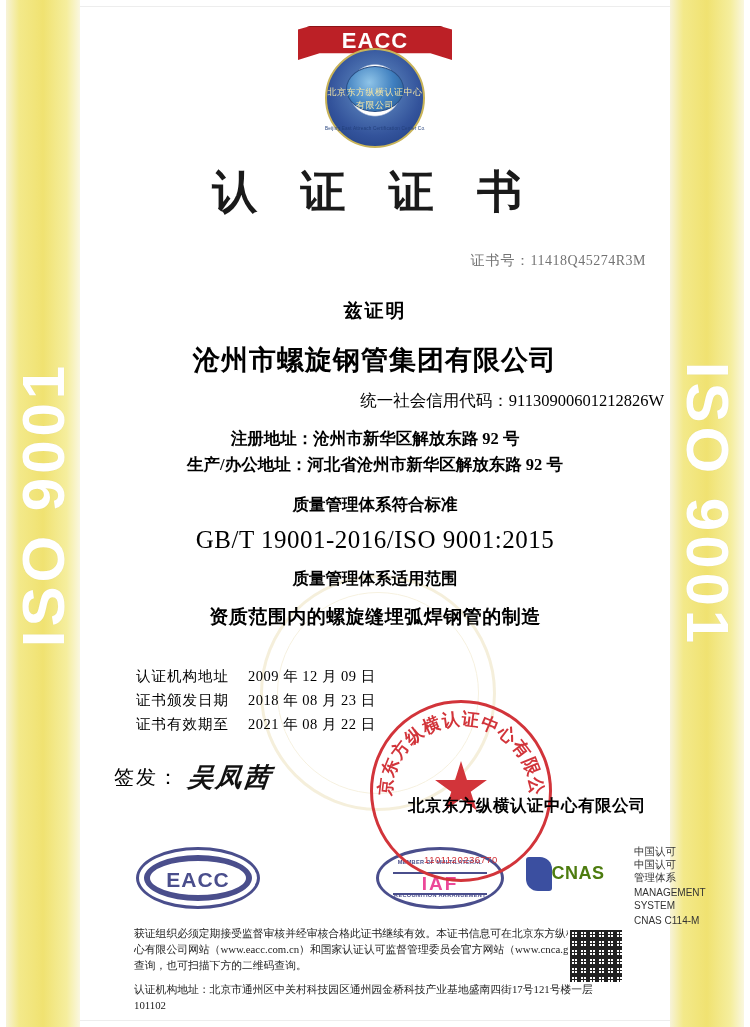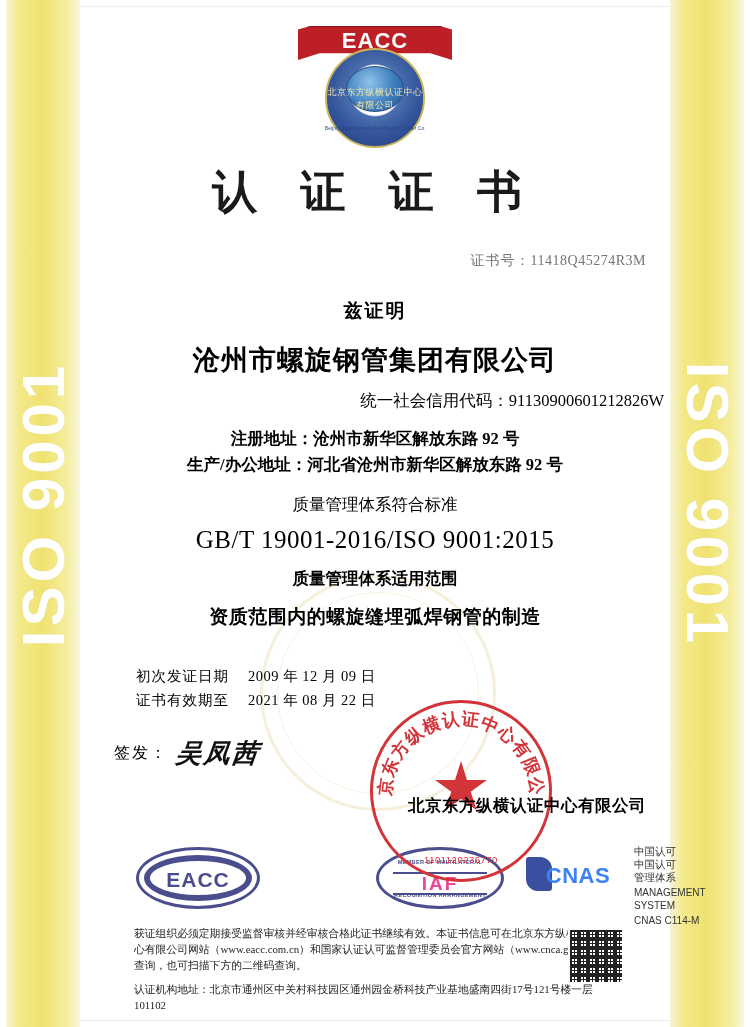--- a/index.html
+++ b/index.html
@@ -229,21 +229,21 @@
     font-size: 16.5px;
     font-weight: bold;
     line-height: 26px;
     position: relative;
     z-index: 2;
   }
   .std-label {
     margin-top: 16px;
     text-align: center;
     font-size: 16.5px;
-    font-weight: normal;
+    font-weight: bold;
     position: relative;
     z-index: 2;
   }
   .standard {
     margin-top: 10px;
     text-align: center;
     font-size: 25px;
     letter-spacing: 0.5px;
     position: relative;
     z-index: 2;
@@ -281,21 +281,21 @@
 
   
   .sign-row {
     margin-top: 24px;
     margin-left: 28px;
     position: relative;
     z-index: 2;
     height: 44px;
   }
   .sign-label {
-    font-size: 16px;
+    font-size: 20px;
     letter-spacing: 2px;
     display: inline-block;
     vertical-align: middle;
   }
   .sign-name {
     display: inline-block;
     vertical-align: middle;
     margin-left: 8px;
     font-size: 26px;
     font-family: "Liberation Serif", serif;
@@ -448,24 +448,24 @@
     left: 0; top: 6px;
     width: 26px; height: 34px;
     background: #3b4fa0;
     border-radius: 3px 12px 3px 12px;
   }
   .logo-cnas .name {
     position: absolute;
     left: 0; top: 12px;
     width: 104px;
     text-align: center;
-    color: #3b82f6;
-    font-family: "Liberation Sans", sans-serif;
-    font-weight: bold;
-    font-size: 22px;
+    color: #4d7c0f;
+    font-family: "Liberation Sans", sans-serif;
+    font-weight: bold;
+    font-size: 18px;
     letter-spacing: 0.5px;
   }
   .cnas-text {
     position: absolute;
     left: 548px;
     top: 0px;
     font-family: "Liberation Sans", sans-serif;
     font-size: 10.5px;
     color: #333;
     line-height: 13px;
@@ -544,21 +544,24 @@
     </div>
 
     <div class="std-label">质量管理体系符合标准</div>
     <div class="standard">GB/T 19001-2016/ISO 9001:2015</div>
 
     <div class="scope-label">质量管理体系适用范围</div>
     <div class="scope">资质范围内的螺旋缝埋弧焊钢管的制造</div>
 
     <div class="dates">
       <div class="row">
-        <span class="dlabel">初次发证日期</span><span class="dval">2009 年 12 月 09 日</span>
+        <span class="dlabel">认证机构地址</span><span class="dval">2009 年 12 月 09 日</span>
+      </div>
+      <div class="row">
+        <span class="dlabel">证书颁发日期</span><span class="dval">2018 年 08 月 23 日</span>
       </div>
       <div class="row">
         <span class="dlabel">证书有效期至</span><span class="dval">2021 年 08 月 22 日</span>
       </div>
     </div>
 
     <div class="sign-row">
       <span class="sign-label">签发：</span><span class="sign-name">吴凤茜</span>
     </div>
 

